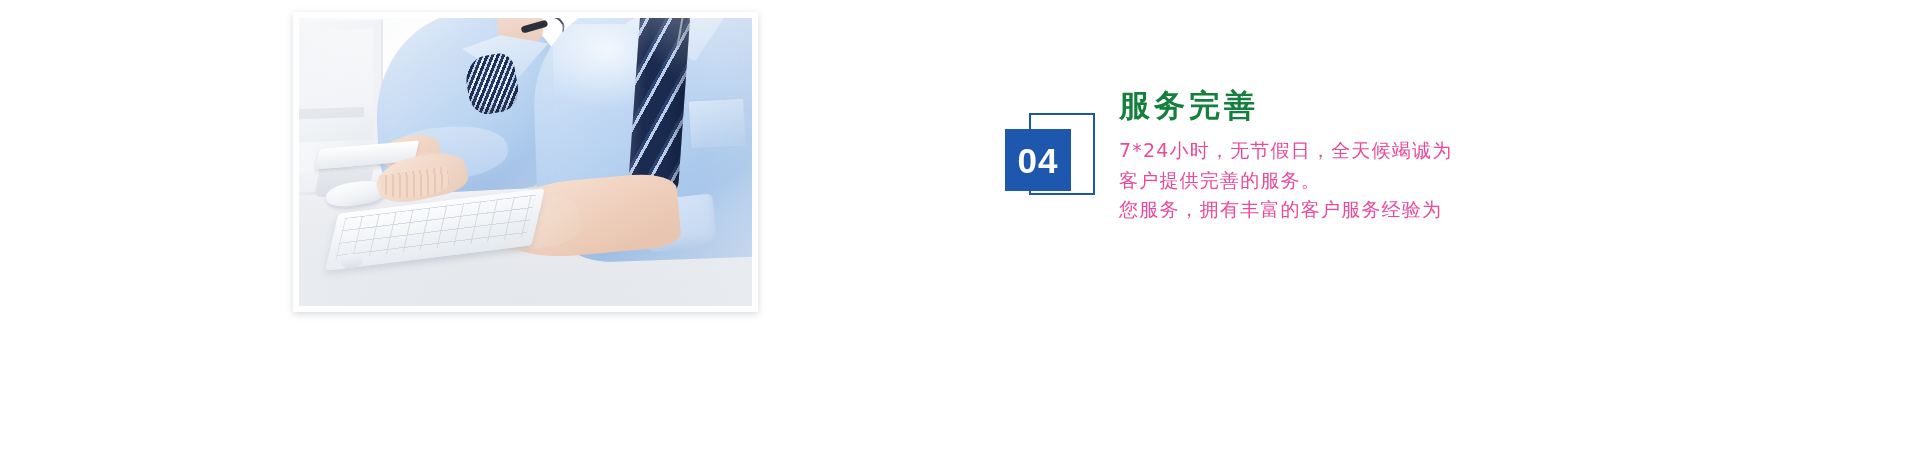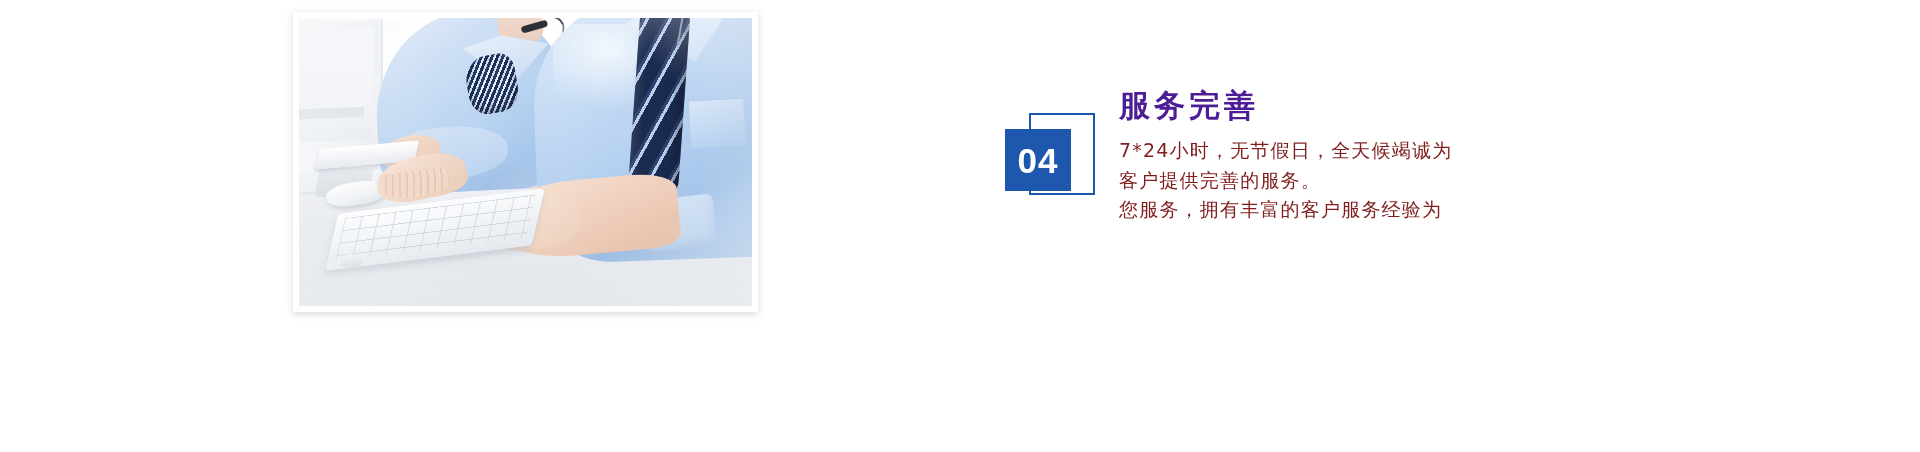--- a/index.html
+++ b/index.html
@@ -337,31 +337,31 @@
     letter-spacing: 1px;
     line-height: 1;
     font-family: "Liberation Sans", "DejaVu Sans", sans-serif;
   }
 
   .text-col {
     display: flex;
     flex-direction: column;
   }
   .title {
-    color: #4c1d95;
+    color: #15803d;
     font-size: 31px;
     font-weight: 700;
     letter-spacing: 4px;
     line-height: 1.1;
     margin: 0 0 14px 0;
     white-space: nowrap;
     font-family: "DejaVu Sans", "Liberation Sans", sans-serif;
   }
   .desc {
-    color: #7f1d1d;
+    color: #ec4899;
     font-size: 19px;
     line-height: 1.55;
     letter-spacing: 1.2px;
     max-width: 400px;
     font-family: "DejaVu Sans", "Liberation Sans", sans-serif;
   }
   .desc-line { display: block; white-space: nowrap; }
 </style>
 </head>
 <body>

